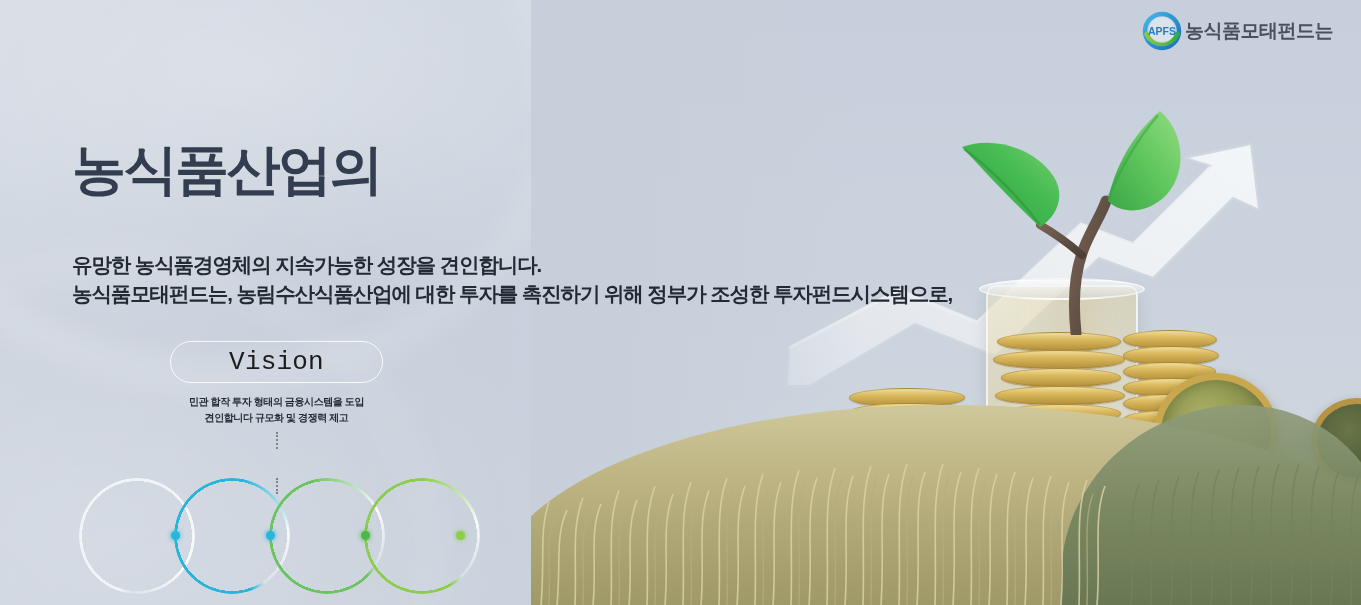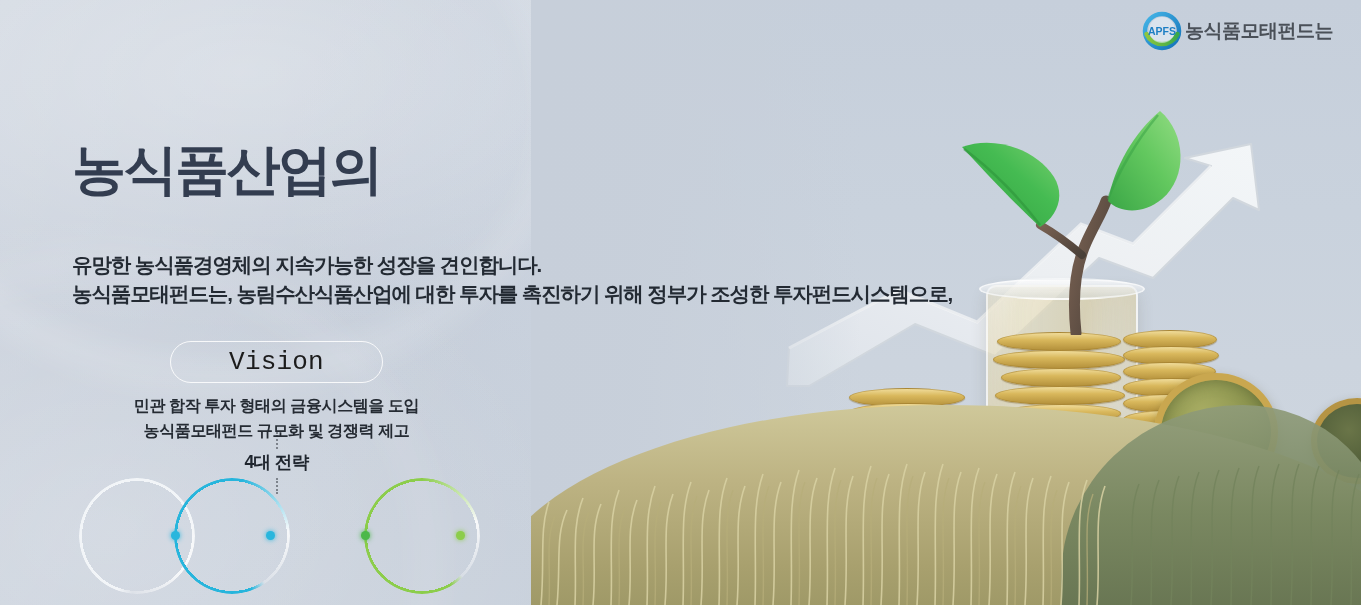--- a/index.html
+++ b/index.html
@@ -195,21 +195,21 @@
     display: flex; align-items: center; justify-content: center;
     z-index: 15;
     font-family: Liberation Mono, monospace;
   }
   .vision-pill span {
     font-size: 26px; color: #1c1c1c; letter-spacing: 0.2px;
   }
   .vision-desc {
     position: absolute; left: 0; top: 394px; width: 553px;
     text-align: center; z-index: 15;
-    font-size: 16px; font-weight: bold; color: #252b33;
+    font-size: 10px; font-weight: bold; color: #252b33;
     line-height: 1.55; letter-spacing: -0.4px;
   }
   .dotline {
     position: absolute; left: 276px; width: 0; z-index: 14;
     border-left: 2px dotted #7d838c;
   }
   .dotline.a { top: 432px; height: 17px; }
   .dotline.b { top: 478px; height: 16px; }
   .strategy-label {
     position: absolute; left: 0; top: 450px; width: 553px;
@@ -437,40 +437,45 @@
     <div>유망한 농식품경영체의 지속가능한 성장을 견인합니다.</div>
     <div>농식품모태펀드는, 농림수산식품산업에 대한 투자를 촉진하기 위해 정부가 조성한 투자펀드시스템으로,</div>
   </div>
 
   <div class="vision-pill">
     <span>Vision</span>
   </div>
 
   <div class="vision-desc">
     <div>민관 합작 투자 형태의 금융시스템을 도입</div>
-    <div>농식품모태펀드 규모화 및 경쟁력 제고</div>
+    <div>견인합니다 규모화 및 경쟁력 제고</div>
   </div>
 
   <div class="dotline a"></div>
-  <div class="strategy-label">4대 전략</div>
   <div class="dotline b"></div>
 
   <div class="circles">
     <div class="circ circ-1" style="background: conic-gradient(from 200deg, rgb(242, 245, 248) 0deg, rgb(242, 245, 248) 210deg, rgba(255, 255, 255, 0.85) 285deg, rgba(255, 255, 255, 0.25) 345deg, rgb(242, 245, 248) 360deg); mask: radial-gradient(circle, transparent 55px, rgb(0, 0, 0) 55px, rgb(0, 0, 0) 58px, transparent 58px);">
       <div class="circ-label">
         <div>공익성과</div>
         <div>수익성 조화</div>
       </div>
     </div>
     <div class="circ circ-2" style="background: conic-gradient(from 160deg, rgb(39, 181, 220) 0deg, rgb(39, 181, 220) 210deg, rgba(255, 255, 255, 0.85) 285deg, rgba(255, 255, 255, 0.25) 345deg, rgb(39, 181, 220) 360deg); mask: radial-gradient(circle, transparent 55px, rgb(0, 0, 0) 55px, rgb(0, 0, 0) 58px, transparent 58px);">
       <div class="circ-label">
         <div>투자 인프라</div>
         <div>구축</div>
       </div>
     </div>
+    <div class="circ circ-3" style="background: conic-gradient(from 135deg, rgb(108, 195, 97) 0deg, rgb(108, 195, 97) 210deg, rgba(255, 255, 255, 0.85) 285deg, rgba(255, 255, 255, 0.25) 345deg, rgb(108, 195, 97) 360deg); mask: radial-gradient(circle, transparent 55px, rgb(0, 0, 0) 55px, rgb(0, 0, 0) 58px, transparent 58px);">
+      <div class="circ-label">
+        <div>농식품분야</div>
+        <div>투자시장 조성</div>
+      </div>
+    </div>
     <div class="circ circ-4" style="background: conic-gradient(from 150deg, rgb(140, 205, 75) 0deg, rgb(140, 205, 75) 210deg, rgba(255, 255, 255, 0.85) 285deg, rgba(255, 255, 255, 0.25) 345deg, rgb(140, 205, 75) 360deg); mask: radial-gradient(circle, transparent 55px, rgb(0, 0, 0) 55px, rgb(0, 0, 0) 58px, transparent 58px);">
       <div class="circ-label">
         <div>선진 경영</div>
         <div>기법 도입</div>
       </div>
     </div>
 
     <div class="dot" id="dot1" style="left: 171px; background: rgb(41, 182, 221); box-shadow: rgb(41, 182, 221) 0px 0px 5px;"></div>
     <div class="dot" id="dot2" style="left: 266px; background: rgb(41, 182, 221); box-shadow: rgb(41, 182, 221) 0px 0px 5px;"></div>
     <div class="dot" id="dot3" style="left: 361px; background: rgb(76, 184, 74); box-shadow: rgb(76, 184, 74) 0px 0px 5px;"></div>

